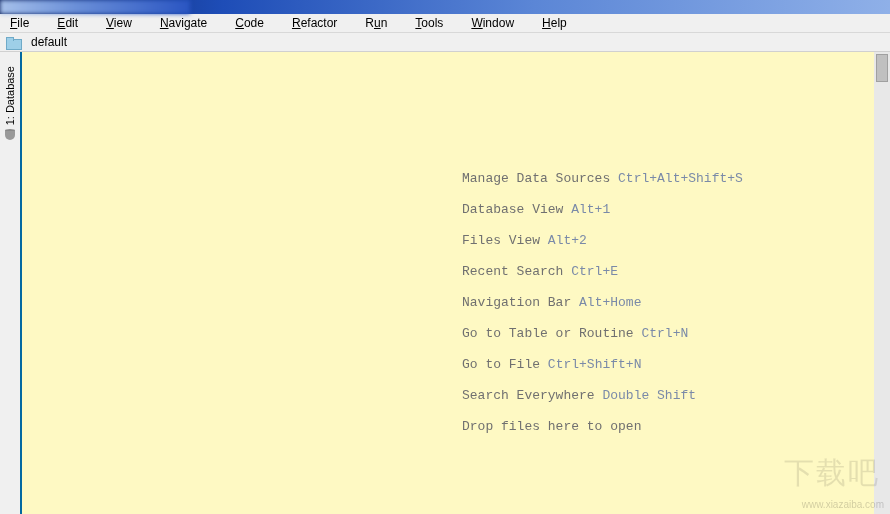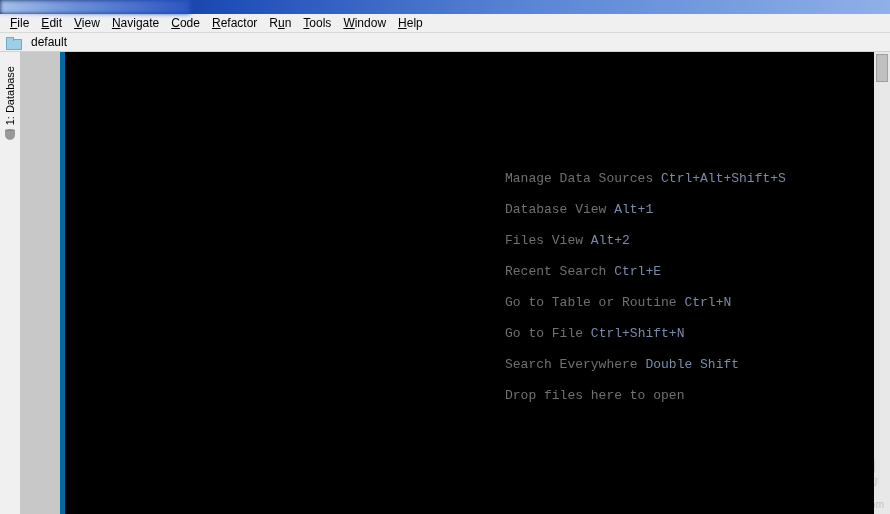--- a/index.html
+++ b/index.html
@@ -23,21 +23,21 @@
     width: 190px;
     background: linear-gradient(to right, #a6c0ea 0%, #6a8fd8 40%, #2a55c2 100%);
     filter: blur(2px);
   }
   .menu-bar {
     height: 18px;
     background: #f0f0f0;
     display: flex;
     align-items: center;
     padding: 0 4px;
-    gap: 0;
+    gap: 16px;
   }
   .menu-item {
     padding: 1px 6px;
     color: #000;
     cursor: default;
     font-size: 12px;
   }
   .menu-item .mnemonic { text-decoration: underline; }
   .nav-bar {
     height: 20px;
@@ -111,24 +111,23 @@
   .db-icon::after {
     content: "";
     position: absolute;
     left: 0; top: 1.5px;
     width: 10px; height: 9px;
     background: #999;
     border-radius: 0 0 5px 5px;
   }
   .editor {
     flex: 1;
-    background: #000000;
-    border-left: 5px solid #0369a1;
-    position: relative;
-    margin-left: 40px;
+    background: #fef9c3;
+    border-left: 2px solid #0369a1;
+    position: relative;
   }
   .hints {
     position: absolute;
     left: 440px;
     top: 120px;
     font-family: "Courier New", monospace;
     font-size: 13px;
     color: #707070;
     line-height: 1.0;
   }
@@ -204,20 +203,21 @@
       <span>1: Database</span>
     </div>
     <span class="db-icon"></span>
   </div>
   <div class="editor">
     <div class="hints" id="hints">
         <div class="hint-row"><span>Manage Data Sources </span><span class="hint-shortcut">Ctrl+Alt+Shift+S</span></div>
         <div class="hint-row"><span>Database View </span><span class="hint-shortcut">Alt+1</span></div>
         <div class="hint-row"><span>Files View </span><span class="hint-shortcut">Alt+2</span></div>
         <div class="hint-row"><span>Recent Search </span><span class="hint-shortcut">Ctrl+E</span></div>
+        <div class="hint-row"><span>Navigation Bar </span><span class="hint-shortcut">Alt+Home</span></div>
         <div class="hint-row"><span>Go to Table or Routine </span><span class="hint-shortcut">Ctrl+N</span></div>
         <div class="hint-row"><span>Go to File </span><span class="hint-shortcut">Ctrl+Shift+N</span></div>
         <div class="hint-row"><span>Search Everywhere </span><span class="hint-shortcut">Double Shift</span></div>
         <div class="hint-row"><span>Drop files here to open</span></div>
       </div>
   </div>
 </div>
 
 <div class="scrollbar">
   <div class="scrollbar-thumb"></div>

